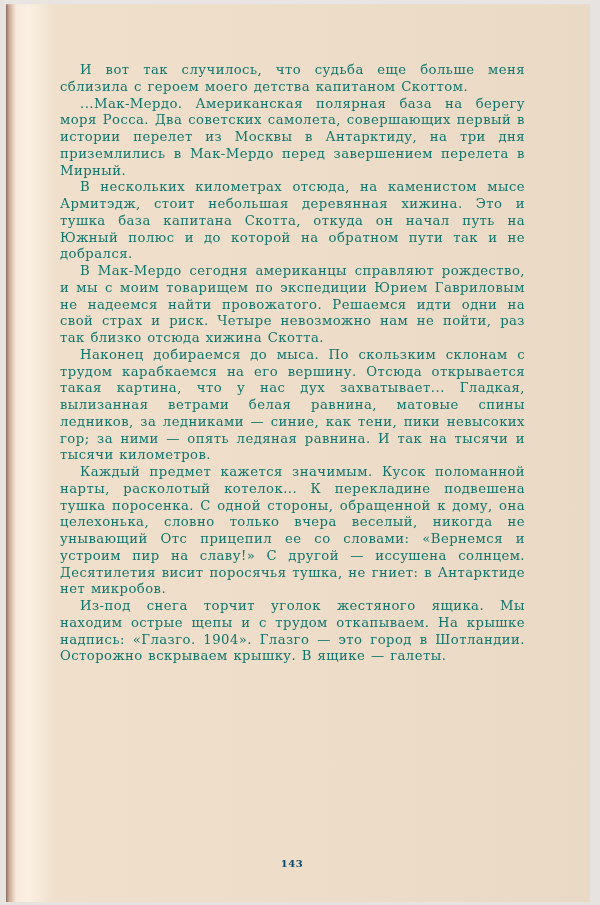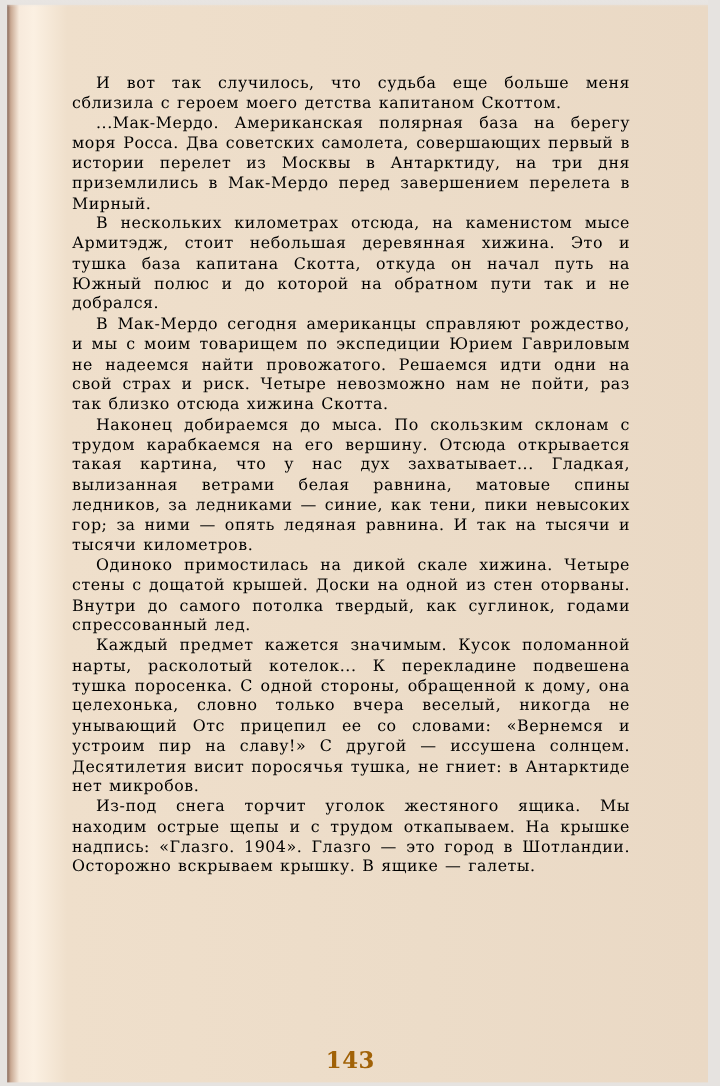--- a/index.html
+++ b/index.html
@@ -13,43 +13,41 @@
     position: absolute; left: 6px; top: 4px; width: 584px; height: 898px;
     background: linear-gradient(90deg, #8a6b5c 0px, #c9a993 3px, #f7eadc 10px, #fbf0e2 22px, #efdfcb 50px, #ecdcc8 60%, #ead9c5 100%);
   }
   .page-top-shade {
     position: absolute; left: 6px; top: 0; width: 584px; height: 6px;
     background: linear-gradient(180deg, #e8e5e2, rgba(232,229,226,0));
   }
   .text-block {
     position: absolute; left: 60px; top: 62px; width: 465px;
     font-size: 13.2px; line-height: 16.75px;
-    color: #000000;
+    color: #0f766e;
     text-align: justify;
     letter-spacing: 0.45px;
     word-spacing: 1px;
   }
   .text-block p { margin: 0; text-indent: 20px; hyphens: manual; }
   .page-number {
     position: absolute; left: 0; width: 584px; top: 858px;
-    text-align: center; font-size: 19px; font-weight: bold; color: #a16207;
+    text-align: center; font-size: 10px; font-weight: bold; color: #0c4a6e;
     letter-spacing: 0.5px;
-    margin-top: 15px;
   }
 </style>
 </head>
 <body>
 
 <div class="page"></div>
 <div class="page-top-shade"></div>
 
 <div class="text-block">
   <p>И вот так случилось, что судьба еще больше меня сблизила с героем моего детства капитаном Скоттом.</p>
   <p>...Мак-Мердо. Американская полярная база на берегу моря Росса. Два советских самолета, совершающих первый в истории перелет из Москвы в Антарктиду, на три дня приземлились в Мак-Мердо перед завершением перелета в Мирный.</p>
   <p>В нескольких километрах отсюда, на каменистом мысе Армитэдж, стоит небольшая деревянная хижина. Это и тушка база капитана Скотта, откуда он начал путь на Южный полюс и до которой на обратном пути так и не добрался.</p>
   <p>В Мак-Мердо сегодня американцы справляют рождество, и мы с моим товарищем по экспедиции Юрием Гавриловым не надеемся найти провожатого. Решаемся идти одни на свой страх и риск. Четыре невозможно нам не пойти, раз так близко отсюда хижина Скотта.</p>
   <p>Наконец добираемся до мыса. По скользким склонам с трудом карабкаемся на его вершину. Отсюда открывается такая картина, что у нас дух захватывает... Гладкая, вылизанная ветрами белая равнина, матовые спины ледников, за ледниками — синие, как тени, пики невысоких гор; за ними — опять ледяная равнина. И так на тысячи и тысячи километров.</p>
-  <p>Одиноко примостилась на дикой скале хижина. Четыре стены с дощатой крышей. Доски на одной из стен оторваны. Внутри до самого потолка твердый, как суглинок, годами спрессованный лед.</p>
   <p>Каждый предмет кажется значимым. Кусок поломанной нарты, расколотый котелок... К перекладине подвешена тушка поросенка. С одной стороны, обращенной к дому, она целехонька, словно только вчера веселый, никогда не унывающий Отс прицепил ее со словами: «Вернемся и устроим пир на славу!» С другой — иссушена солнцем. Десятилетия висит поросячья тушка, не гниет: в Антарктиде нет микробов.</p>
   <p>Из-под снега торчит уголок жестяного ящика. Мы находим острые щепы и с трудом откапываем. На крышке надпись: «Глазго. 1904». Глазго — это город в Шотландии. Осторожно вскрываем крышку. В ящике — галеты.</p>
 </div>
 
 <div class="page-number">143</div>
 
 </body></html>

